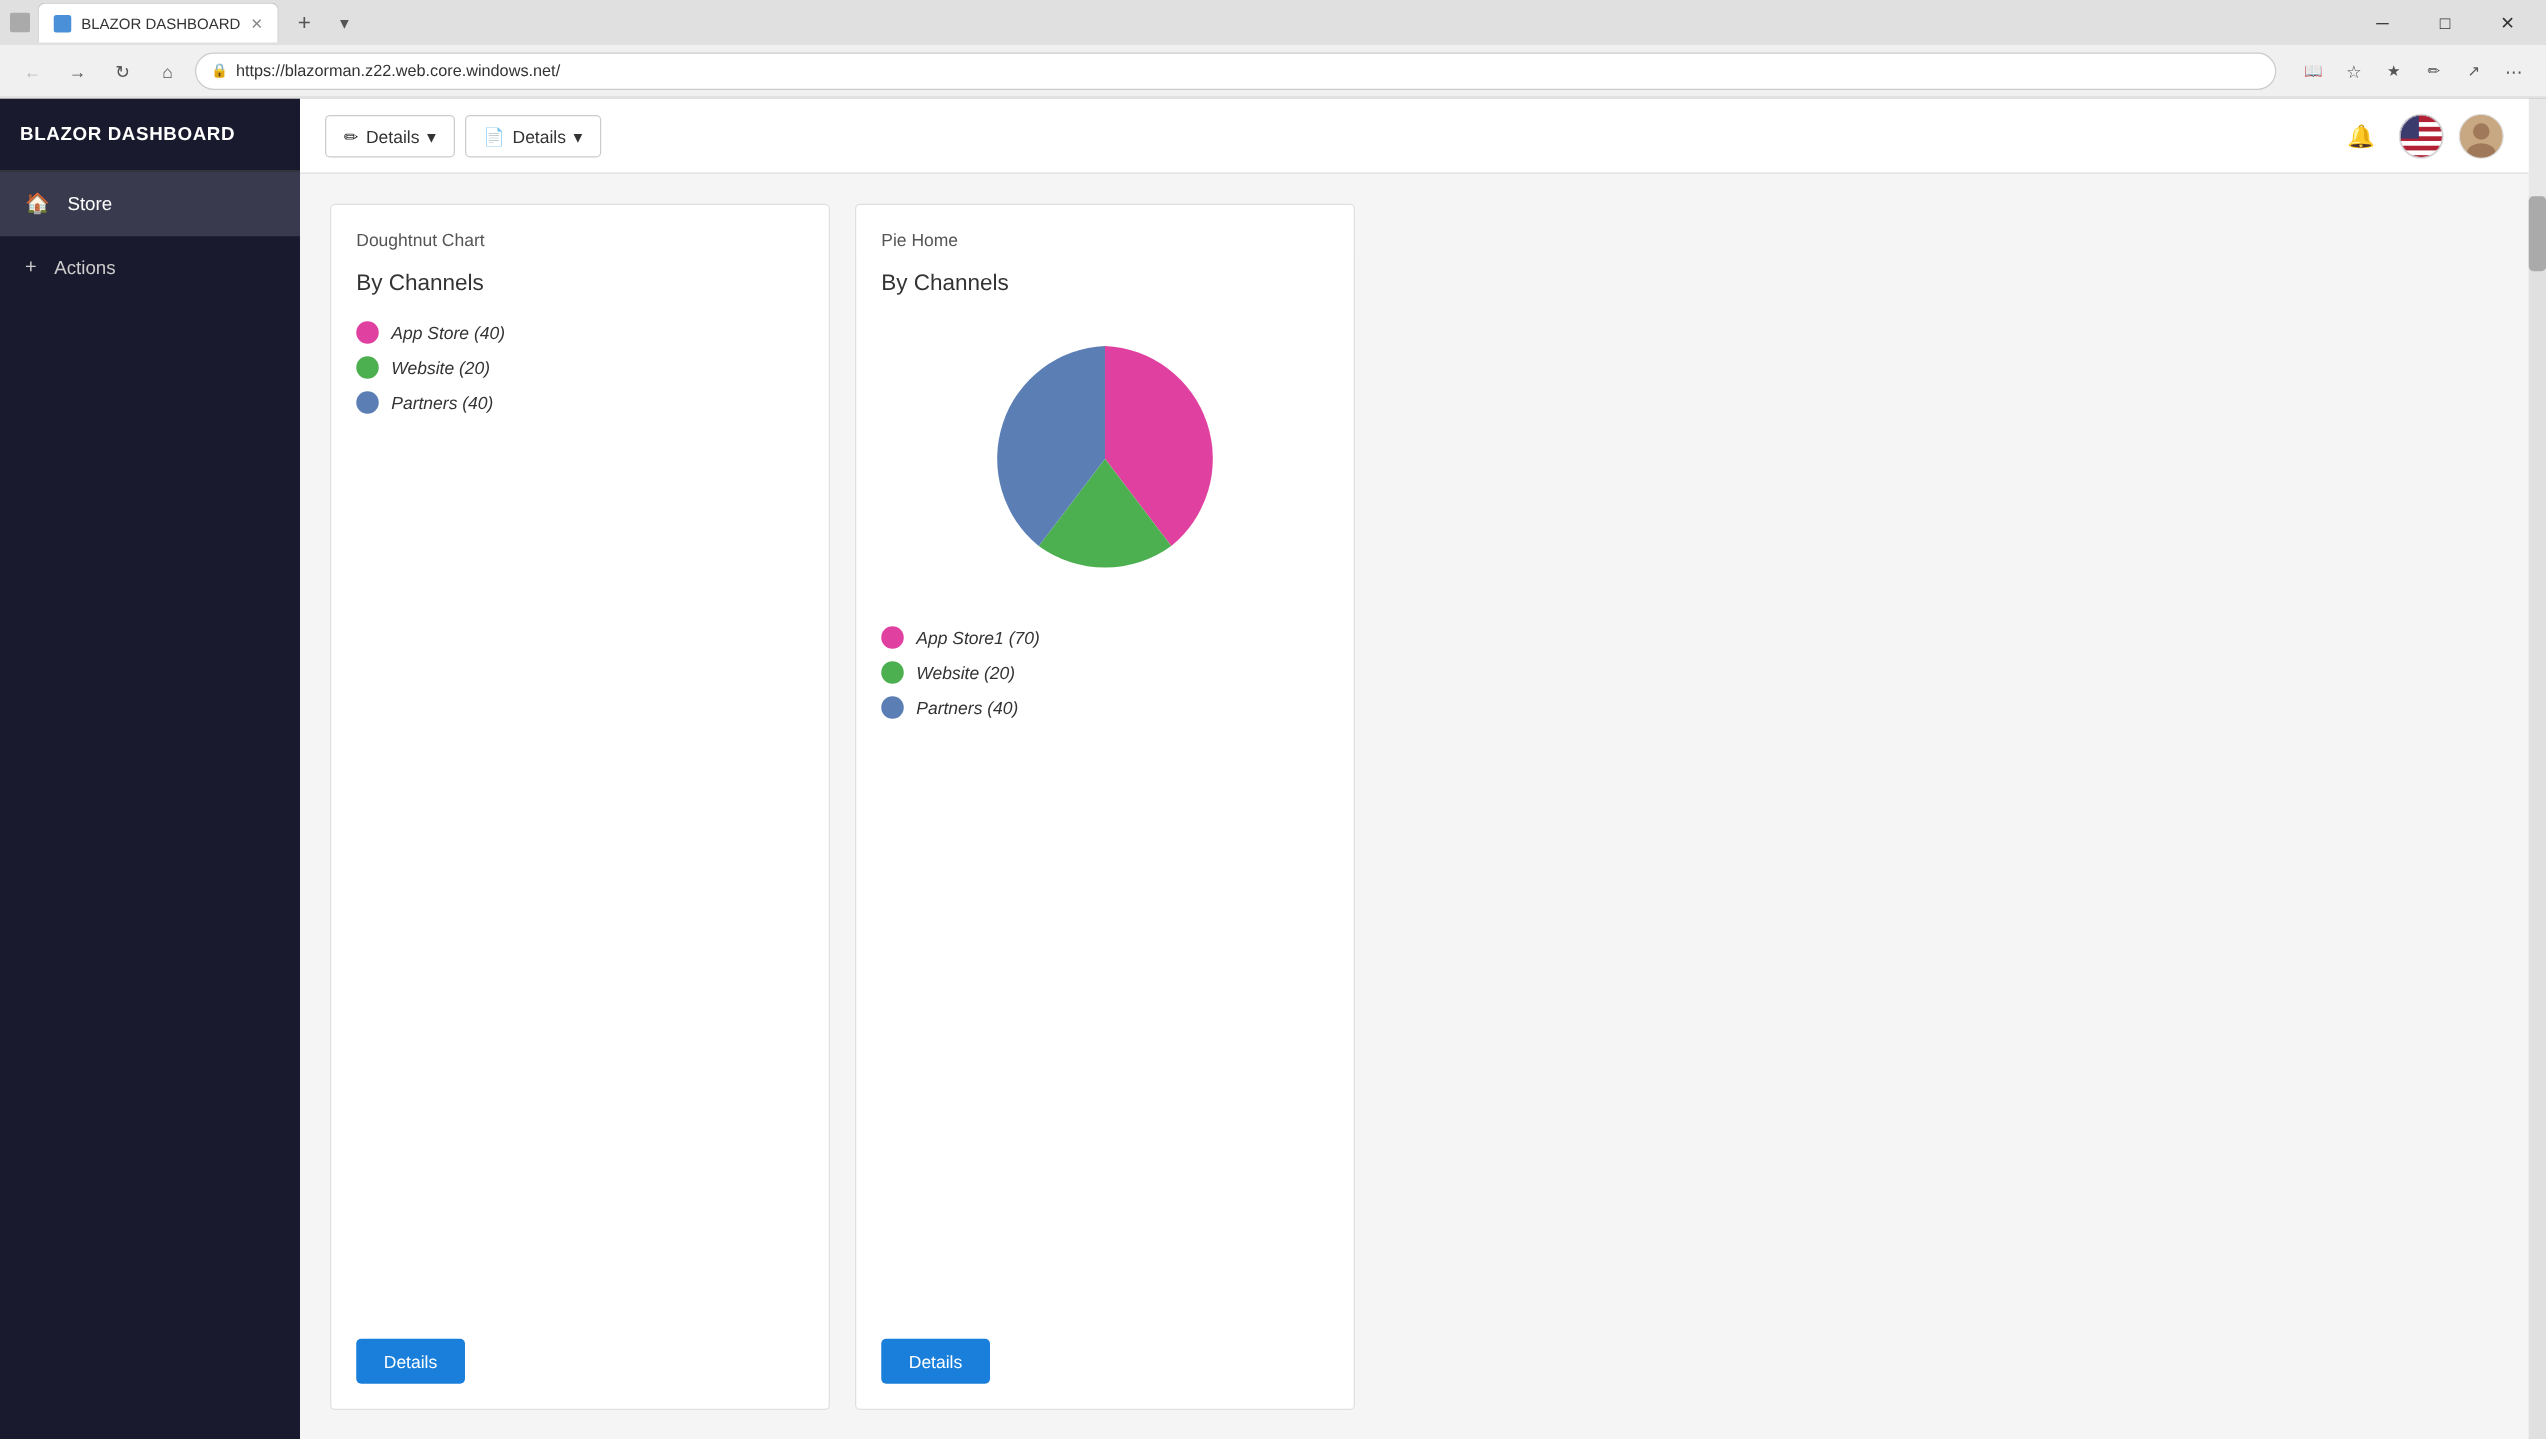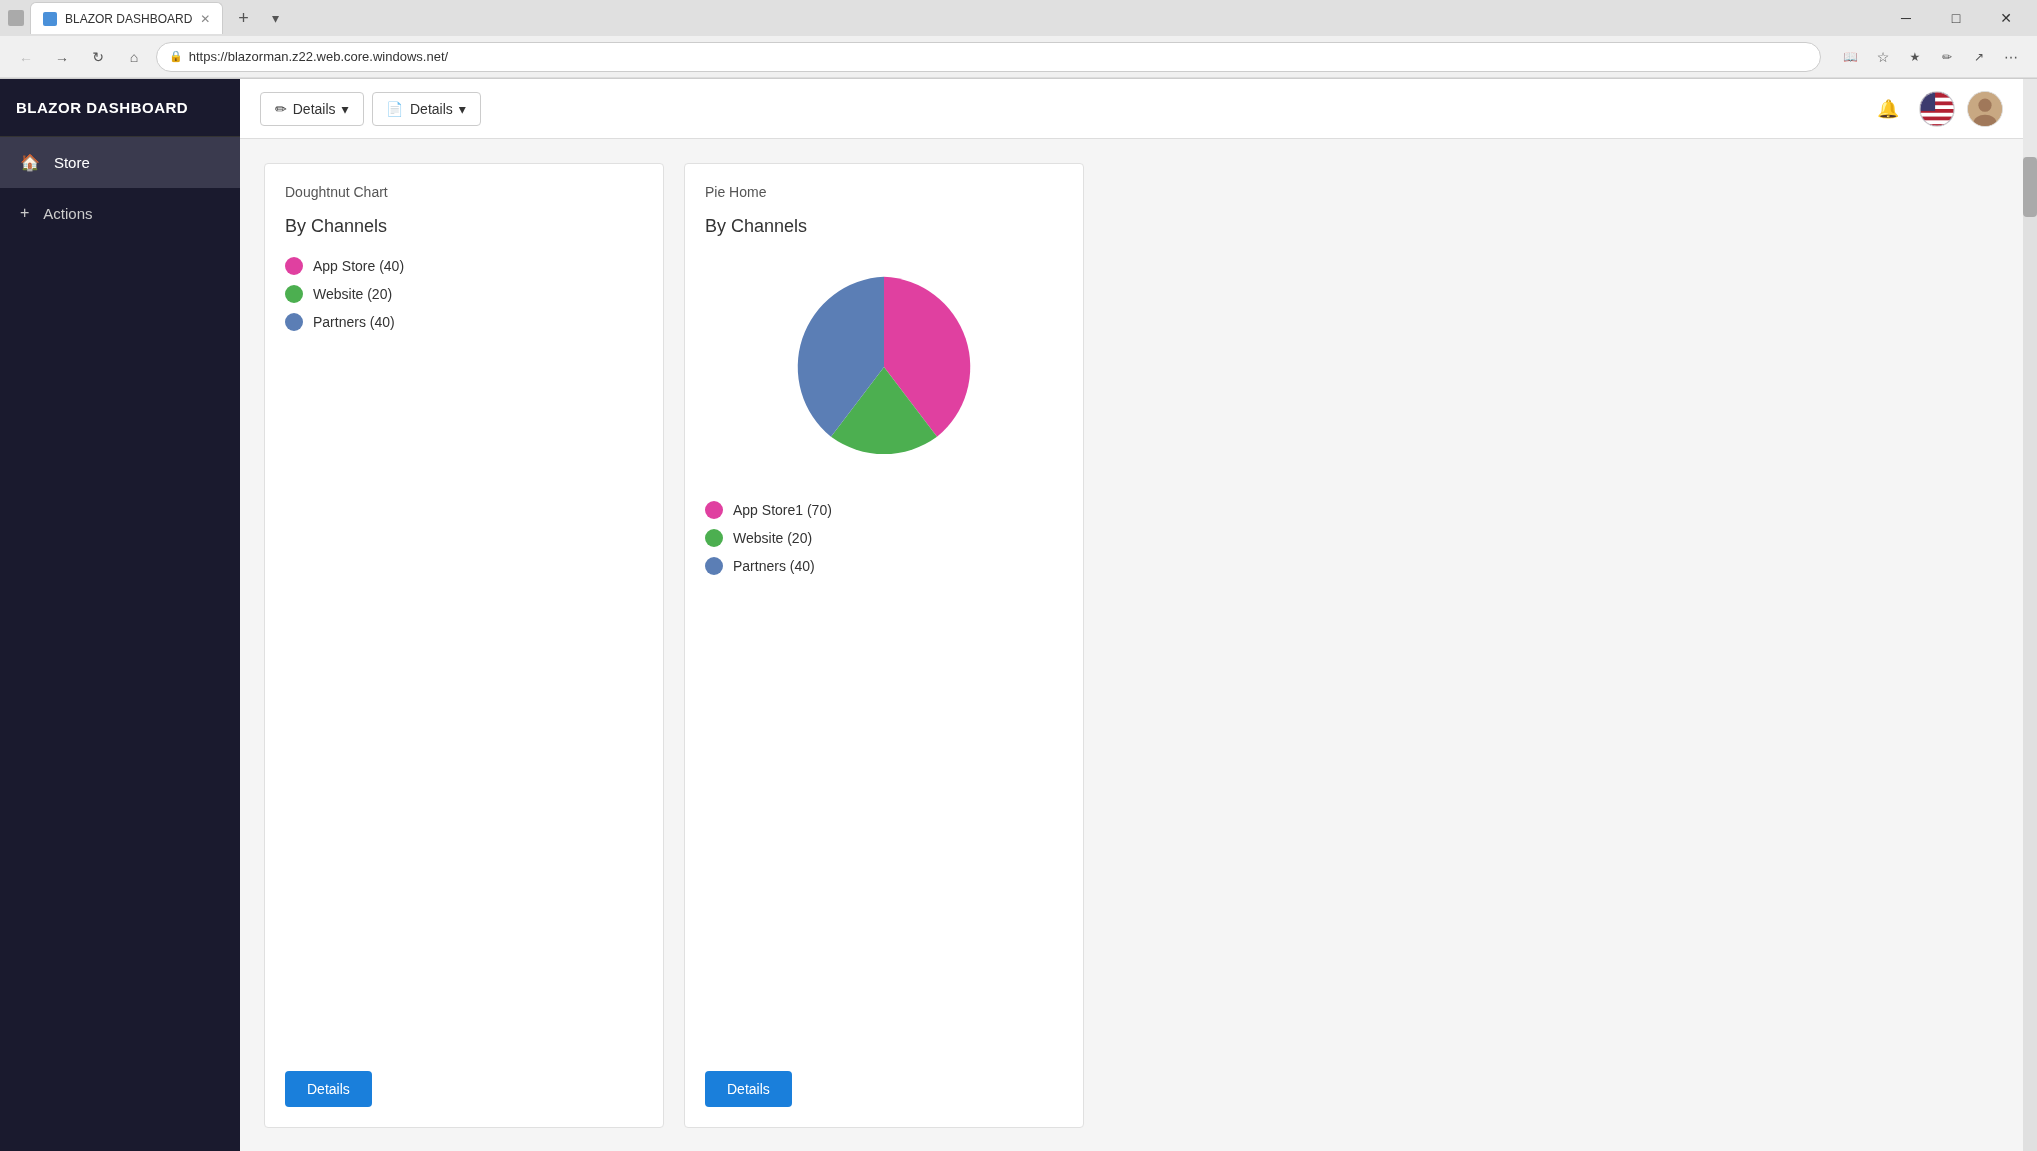--- a/index.html
+++ b/index.html
@@ -225,20 +225,21 @@
 
     
     .pie-svg { width: 220px; height: 220px; }
 
     
     .legend {
       display: flex;
       flex-direction: column;
       gap: 10px;
       margin-bottom: 20px;
+      font-style: italic;
     }
     .legend-item {
       display: flex;
       align-items: center;
       gap: 10px;
       font-size: 14px;
       color: #333;
     }
     .legend-dot {
       width: 18px;

